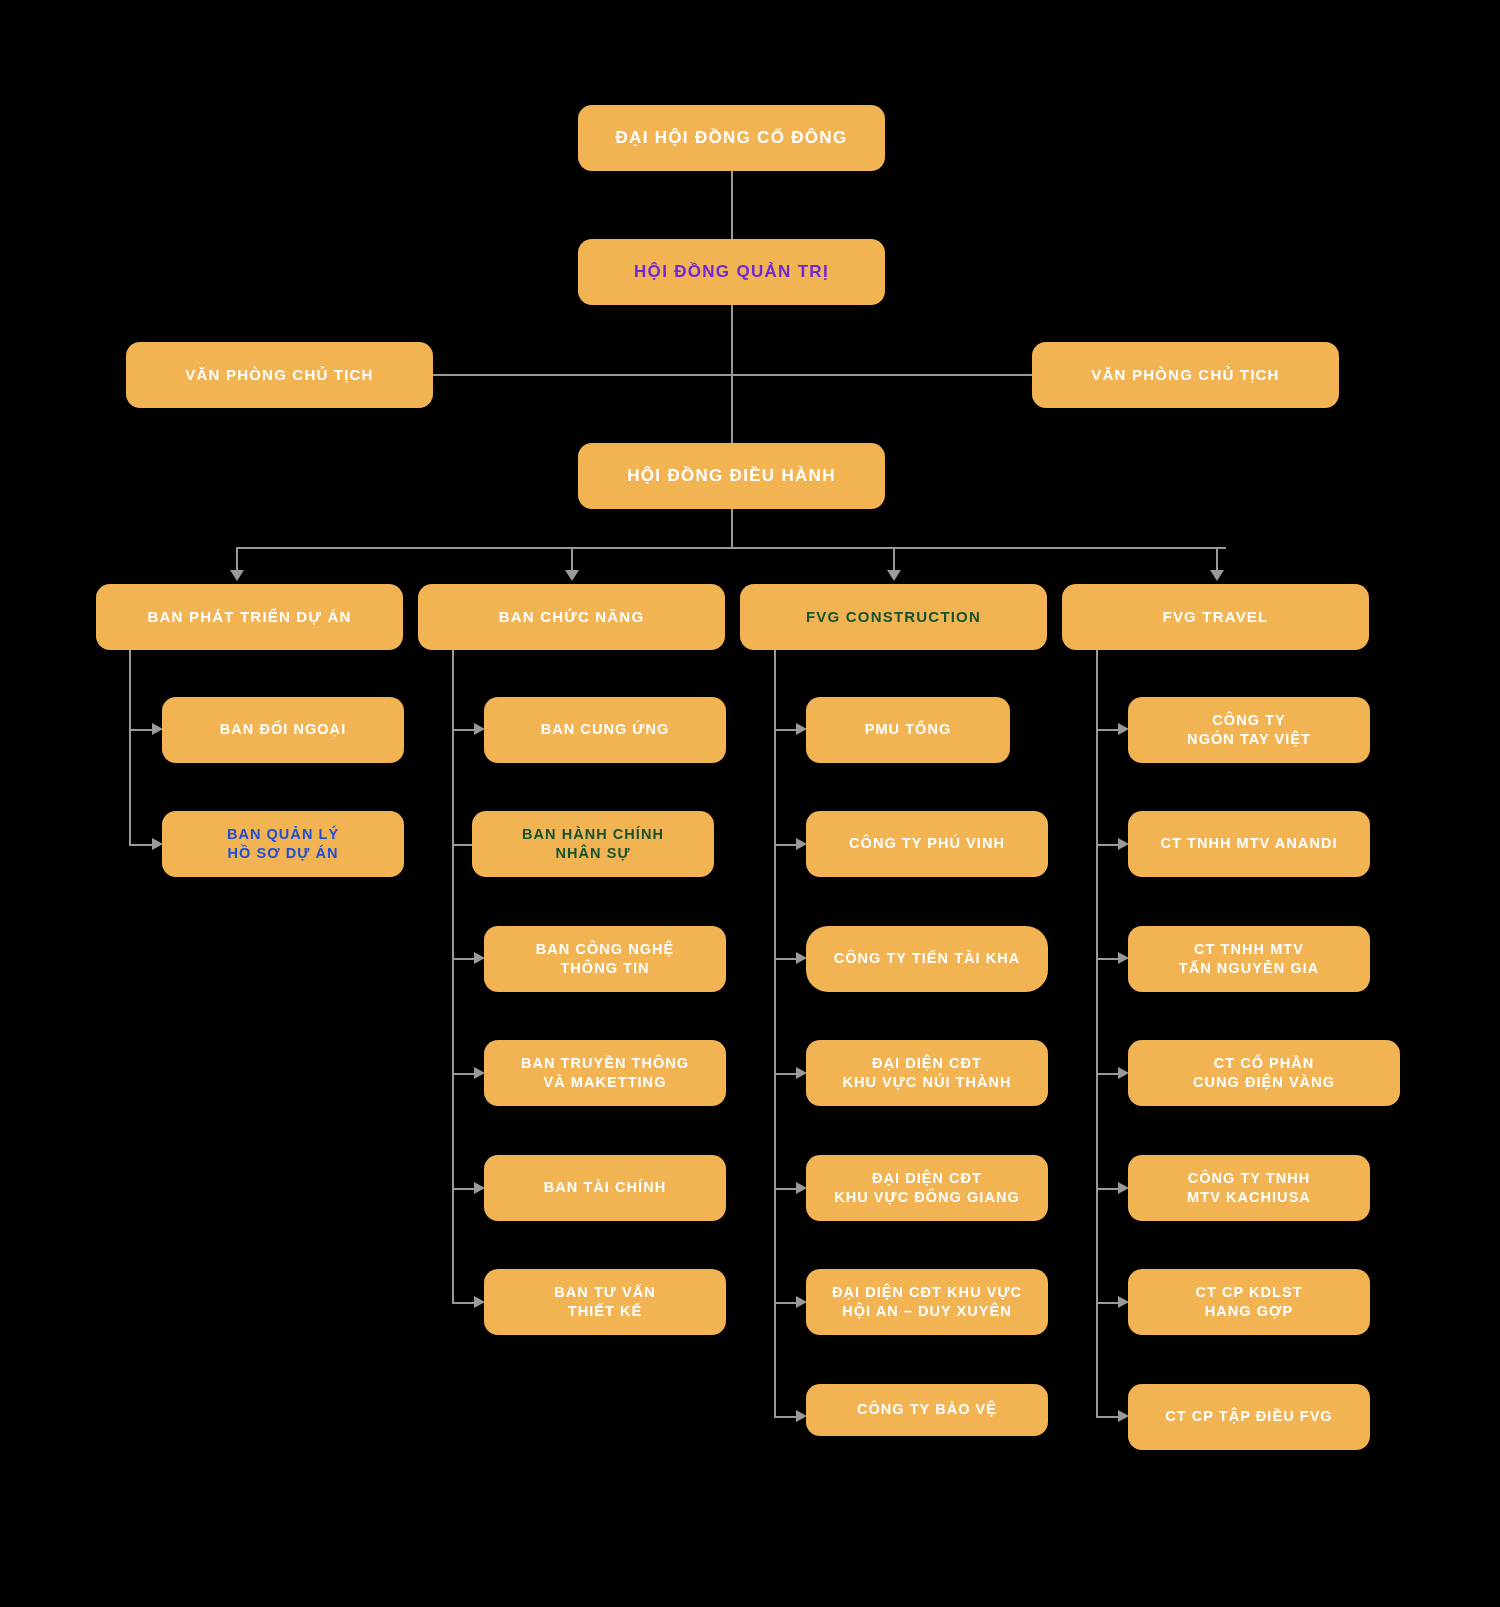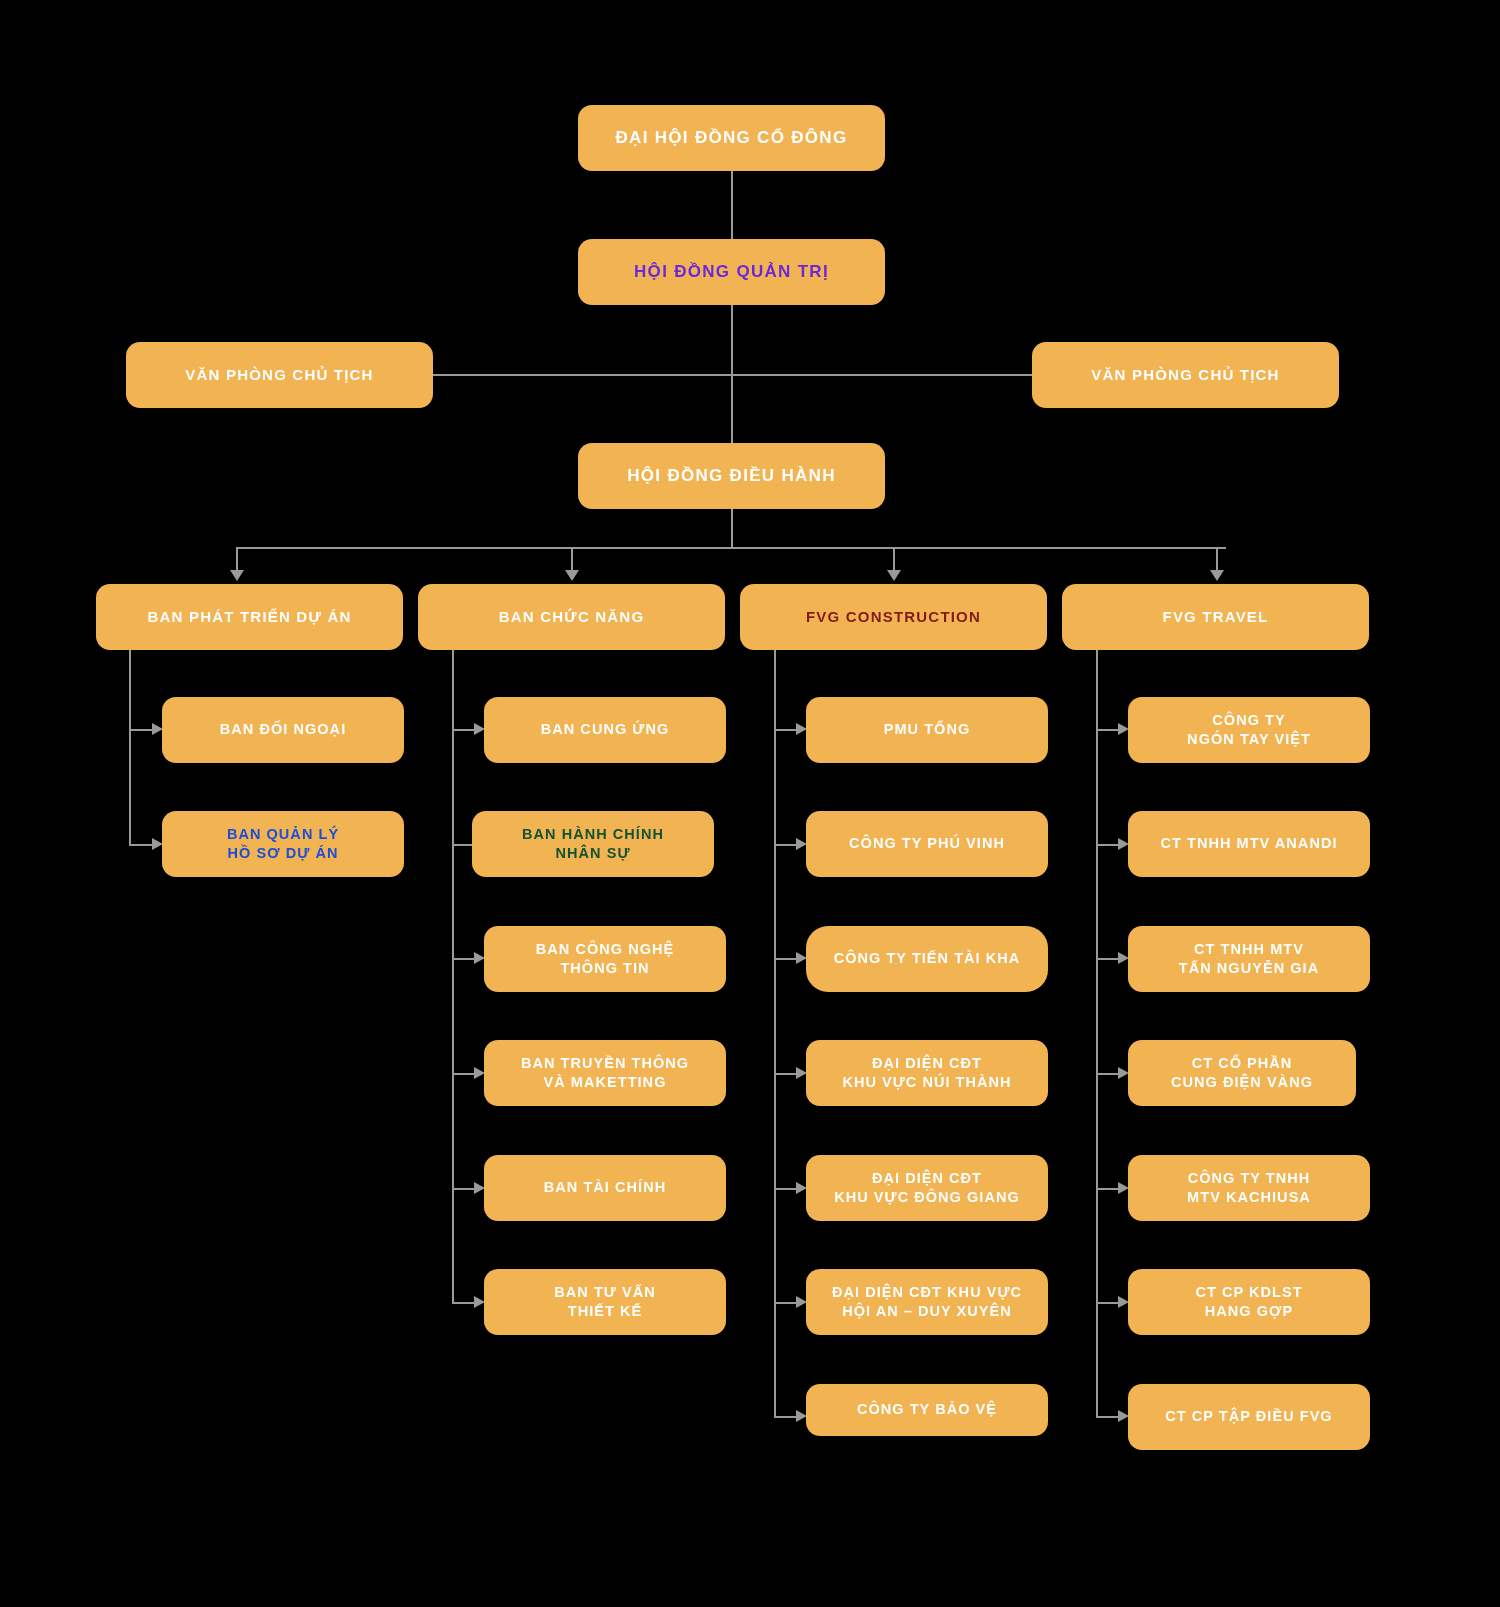--- a/index.html
+++ b/index.html
@@ -142,42 +142,42 @@
   <div class="node node-top" style="left: 578px; top: 239px; width: 307px; height: 66px; background: rgb(242, 179, 83); color: #6d28d9;">HỘI ĐỒNG QUẢN TRỊ</div>
 
   <div class="node node-head" style="left: 126px; top: 342px; width: 307px; height: 66px; background: rgb(242, 179, 83); color: rgb(255, 255, 255);">VĂN PHÒNG CHỦ TỊCH</div>
 
   <div class="node node-head" style="left: 1032px; top: 342px; width: 307px; height: 66px; background: rgb(242, 179, 83); color: rgb(255, 255, 255);">VĂN PHÒNG CHỦ TỊCH</div>
 
   <div class="node node-top" style="left: 578px; top: 443px; width: 307px; height: 66px; background: rgb(242, 179, 83); color: rgb(255, 255, 255);">HỘI ĐỒNG ĐIỀU HÀNH</div>
 
   <div class="node node-head" style="left: 96px; top: 584px; width: 307px; height: 66px; background: rgb(242, 179, 83); color: rgb(255, 255, 255);">BAN PHÁT TRIỂN DỰ ÁN</div>
   <div class="node node-head" style="left: 418px; top: 584px; width: 307px; height: 66px; background: rgb(242, 179, 83); color: rgb(255, 255, 255);">BAN CHỨC NĂNG</div>
-  <div class="node node-head" style="left: 740px; top: 584px; width: 307px; height: 66px; background: rgb(242, 179, 83); color: #7f1d1d;">FVG CONSTRUCTION</div>
+  <div class="node node-head" style="left: 740px; top: 584px; width: 307px; height: 66px; background: rgb(242, 179, 83); color: #14532d;">FVG CONSTRUCTION</div>
   <div class="node node-head" style="left: 1062px; top: 584px; width: 307px; height: 66px; background: rgb(242, 179, 83); color: rgb(255, 255, 255);">FVG TRAVEL</div>
 
   <div class="node node-leaf" style="left: 162px; top: 697px; width: 242px; height: 66px; background: rgb(242, 179, 83); color: rgb(255, 255, 255);">BAN ĐỐI NGOẠI</div>
   <div class="node node-leaf" style="left: 162px; top: 811px; width: 242px; height: 66px; background: rgb(242, 179, 83); color: #1d4ed8;">BAN QUẢN LÝ<br>HỒ SƠ DỰ ÁN</div>
 
   <div class="node node-leaf" style="left: 484px; top: 697px; width: 242px; height: 66px; background: rgb(242, 179, 83); color: rgb(255, 255, 255);">BAN CUNG ỨNG</div>
   <div class="node node-leaf" style="left: 472px; top: 811px; width: 242px; height: 66px; background: rgb(242, 179, 83); color: #14532d;">BAN HÀNH CHÍNH<br>NHÂN SỰ</div>
   <div class="node node-leaf" style="left: 484px; top: 926px; width: 242px; height: 66px; background: rgb(242, 179, 83); color: rgb(255, 255, 255);">BAN CÔNG NGHỆ<br>THÔNG TIN</div>
   <div class="node node-leaf" style="left: 484px; top: 1040px; width: 242px; height: 66px; background: rgb(242, 179, 83); color: rgb(255, 255, 255);">BAN TRUYỀN THÔNG<br>VÀ MAKETTING</div>
   <div class="node node-leaf" style="left: 484px; top: 1155px; width: 242px; height: 66px; background: rgb(242, 179, 83); color: rgb(255, 255, 255);">BAN TÀI CHÍNH</div>
   <div class="node node-leaf" style="left: 484px; top: 1269px; width: 242px; height: 66px; background: rgb(242, 179, 83); color: rgb(255, 255, 255);">BAN TƯ VẤN<br>THIẾT KẾ</div>
 
-  <div class="node node-leaf" style="left: 806px; top: 697px; width: 242px; height: 66px; background: rgb(242, 179, 83); color: rgb(255, 255, 255);">PMU TỔNG</div>
+  <div class="node node-leaf" style="left: 806px; top: 697px; width: 204px; height: 66px; background: rgb(242, 179, 83); color: rgb(255, 255, 255);">PMU TỔNG</div>
   <div class="node node-leaf" style="left: 806px; top: 811px; width: 242px; height: 66px; background: rgb(242, 179, 83); color: rgb(255, 255, 255);">CÔNG TY PHÚ VINH</div>
   <div class="node node-leaf" style="left: 806px; top: 926px; width: 242px; height: 66px; background: rgb(242, 179, 83); color: rgb(255, 255, 255); border-radius: 22px;">CÔNG TY TIẾN TÀI KHA</div>
   <div class="node node-leaf" style="left: 806px; top: 1040px; width: 242px; height: 66px; background: rgb(242, 179, 83); color: rgb(255, 255, 255);">ĐẠI DIỆN CĐT<br>KHU VỰC NÚI THÀNH</div>
   <div class="node node-leaf" style="left: 806px; top: 1155px; width: 242px; height: 66px; background: rgb(242, 179, 83); color: rgb(255, 255, 255);">ĐẠI DIỆN CĐT<br>KHU VỰC ĐÔNG GIANG</div>
   <div class="node node-leaf" style="left: 806px; top: 1269px; width: 242px; height: 66px; background: rgb(242, 179, 83); color: rgb(255, 255, 255);">ĐẠI DIỆN CĐT KHU VỰC<br>HỘI AN – DUY XUYÊN</div>
   <div class="node node-leaf" style="left: 806px; top: 1384px; width: 242px; height: 52px; background: rgb(242, 179, 83); color: rgb(255, 255, 255);">CÔNG TY BẢO VỆ</div>
 
   <div class="node node-leaf" style="left: 1128px; top: 697px; width: 242px; height: 66px; background: rgb(242, 179, 83); color: rgb(255, 255, 255);">CÔNG TY<br>NGÓN TAY VIỆT</div>
   <div class="node node-leaf" style="left: 1128px; top: 811px; width: 242px; height: 66px; background: rgb(242, 179, 83); color: rgb(255, 255, 255);">CT TNHH MTV ANANDI</div>
   <div class="node node-leaf" style="left: 1128px; top: 926px; width: 242px; height: 66px; background: rgb(242, 179, 83); color: rgb(255, 255, 255);">CT TNHH MTV<br>TẤN NGUYỄN GIA</div>
-  <div class="node node-leaf" style="left: 1128px; top: 1040px; width: 228px; height: 66px; background: rgb(242, 179, 83); color: rgb(255, 255, 255);">CT  CỔ PHẦN<br>CUNG ĐIỆN VÀNG</div>
+  <div class="node node-leaf" style="left: 1128px; top: 1040px; width: 272px; height: 66px; background: rgb(242, 179, 83); color: rgb(255, 255, 255);">CT  CỔ PHẦN<br>CUNG ĐIỆN VÀNG</div>
   <div class="node node-leaf" style="left: 1128px; top: 1155px; width: 242px; height: 66px; background: rgb(242, 179, 83); color: rgb(255, 255, 255);">CÔNG TY TNHH<br>MTV KACHIUSA</div>
   <div class="node node-leaf" style="left: 1128px; top: 1269px; width: 242px; height: 66px; background: rgb(242, 179, 83); color: rgb(255, 255, 255);">CT CP KDLST<br>HANG GỢP</div>
   <div class="node node-leaf" style="left: 1128px; top: 1384px; width: 242px; height: 66px; background: rgb(242, 179, 83); color: rgb(255, 255, 255);">CT CP TẬP ĐIỀU FVG</div>
 
 </div>
 
 </body></html>

